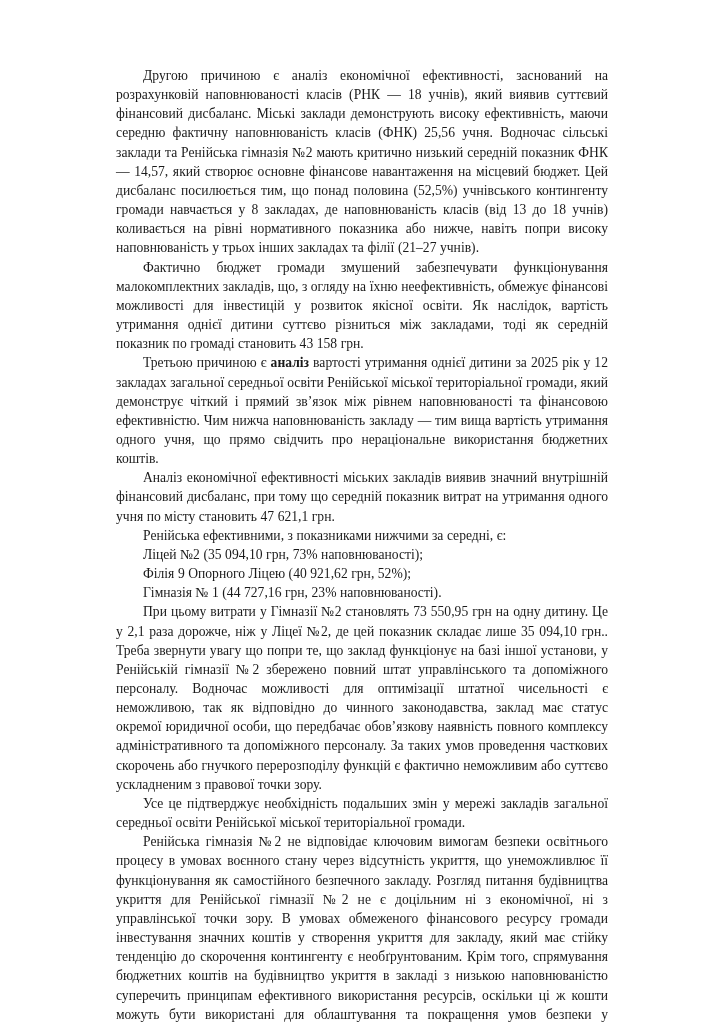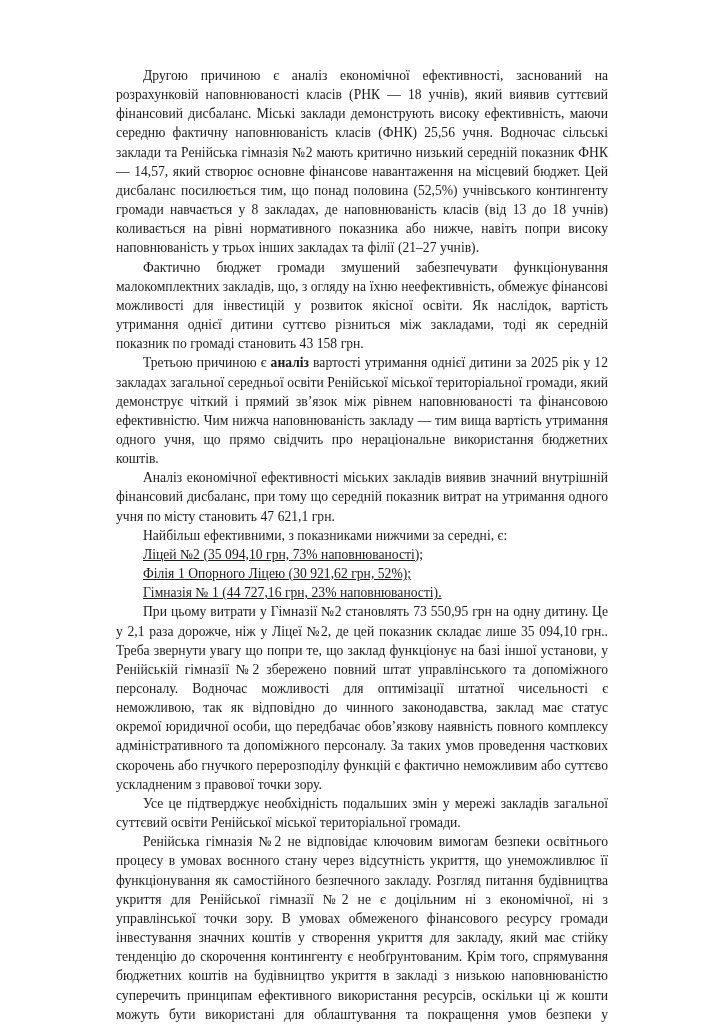--- a/index.html
+++ b/index.html
@@ -35,50 +35,49 @@
   }
   p.para {
     margin: 0;
     text-indent: 27px;
     text-align: justify;
   }
   p.listline {
     margin: 0;
     text-indent: 27px;
     text-align: left;
-    text-decoration: underline;
   }
   p.lastline {
     text-align-last: left;
   }
   b.bold { font-weight: bold; }
 </style>
 </head>
 <body>
 
 <div id="page">
   <div id="body-text">
 
     <p class="para">Другою причиною є аналіз економічної ефективності, заснований на розрахунковій наповнюваності класів (РНК — 18 учнів), який виявив суттєвий фінансовий дисбаланс. Міські заклади демонструють високу ефективність, маючи середню фактичну наповнюваність класів (ФНК) 25,56 учня. Водночас сільські заклади та Ренійська гімназія №2 мають критично низький середній показник ФНК — 14,57, який створює основне фінансове навантаження на місцевий бюджет. Цей дисбаланс посилюється тим, що понад половина (52,5%) учнівського контингенту громади навчається у 8 закладах, де наповнюваність класів (від 13 до 18 учнів) коливається на рівні нормативного показника або нижче, навіть попри високу наповнюваність у трьох інших закладах та філії (21–27 учнів).</p>
 
     <p class="para">Фактично бюджет громади змушений забезпечувати функціонування малокомплектних закладів, що, з огляду на їхню неефективність, обмежує фінансові можливості для інвестицій у розвиток якісної освіти. Як наслідок, вартість утримання однієї дитини суттєво різниться між закладами, тоді як середній показник по громаді становить 43 158 грн.</p>
 
     <p class="para"><span>Третьою причиною є </span><b class="bold">аналіз</b><span> вартості утримання однієї дитини за 2025 рік у 12 закладах загальної середньої освіти Ренійської міської територіальної громади, який демонструє чіткий і прямий зв’язок між рівнем наповнюваності та фінансовою ефективністю. Чим нижча наповнюваність закладу — тим вища вартість утримання одного учня, що прямо свідчить про нераціональне використання бюджетних коштів.</span></p>
 
     <p class="para">Аналіз економічної ефективності міських закладів виявив значний внутрішній фінансовий дисбаланс, при тому що середній показник витрат на утримання одного учня по місту становить 47 621,1 грн.</p>
 
-    <p class="para lastline">Найбільш ефективними, з показниками нижчими за середні, є:</p>
+    <p class="para lastline">Ренійська ефективними, з показниками нижчими за середні, є:</p>
 
     <p class="listline">Ліцей №2 (35 094,10 грн, 73% наповнюваності);</p>
 
-    <p class="listline">Філія 1 Опорного Ліцею (30 921,62 грн, 52%);</p>
+    <p class="listline">Філія 9 Опорного Ліцею (40 921,62 грн, 52%);</p>
 
 
     <p class="listline">Гімназія № 1 (44 727,16 грн, 23% наповнюваності).</p>
 
     <p class="para">При цьому витрати у Гімназії №2 становлять 73 550,95 грн на одну дитину. Це у 2,1 раза дорожче, ніж у Ліцеї №2, де цей показник складає лише 35 094,10 грн.. Треба звернути увагу що попри те, що заклад функціонує на базі іншої установи, у Ренійській гімназії №2 збережено повний штат управлінського та допоміжного персоналу. Водночас можливості для оптимізації штатної чисельності є неможливою, так як відповідно до чинного законодавства, заклад має статус окремої юридичної особи, що передбачає обов’язкову наявність повного комплексу адміністративного та допоміжного персоналу. За таких умов проведення часткових скорочень або гнучкого перерозподілу функцій є фактично неможливим або суттєво ускладненим з правової точки зору.</p>
 
-    <p class="para lastline">Усе це підтверджує необхідність подальших змін у мережі закладів загальної суттєвий освіти Ренійської міської територіальної громади.</p>
+    <p class="para lastline">Усе це підтверджує необхідність подальших змін у мережі закладів загальної середньої освіти Ренійської міської територіальної громади.</p>
 
     <p class="para">Ренійська гімназія №2 не відповідає ключовим вимогам безпеки освітнього процесу в умовах воєнного стану через відсутність укриття, що унеможливлює її функціонування як самостійного безпечного закладу. Розгляд питання будівництва укриття для Ренійської гімназії №2 не є доцільним ні з економічної, ні з управлінської точки зору. В умовах обмеженого фінансового ресурсу громади інвестування значних коштів у створення укриття для закладу, який має стійку тенденцію до скорочення контингенту є необґрунтованим. Крім того, спрямування бюджетних коштів на будівництво укриття в закладі з низькою наповнюваністю суперечить принципам ефективного використання ресурсів, оскільки ці ж кошти можуть бути використані для облаштування та покращення умов безпеки у спроможних закладах освіти, які мають стабільний контингент учнів і забезпечують повноцінний освітній процес. Таким чином, інвестиції у будівництво укриття для Ренійської гімназії №2 є невідповідними стратегічним інтересам громади та не можуть бути розглянуті як раціональне використання обмеженого фінансового ресурсу для забезпечення безпеки освітнього процесу.</p>
 
   </div>
 </div>
 
 </body></html>

